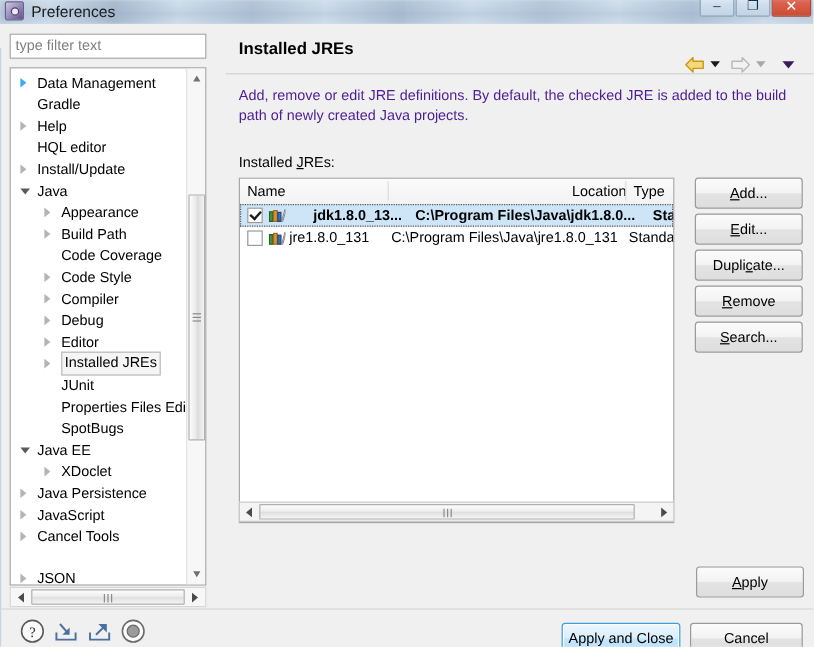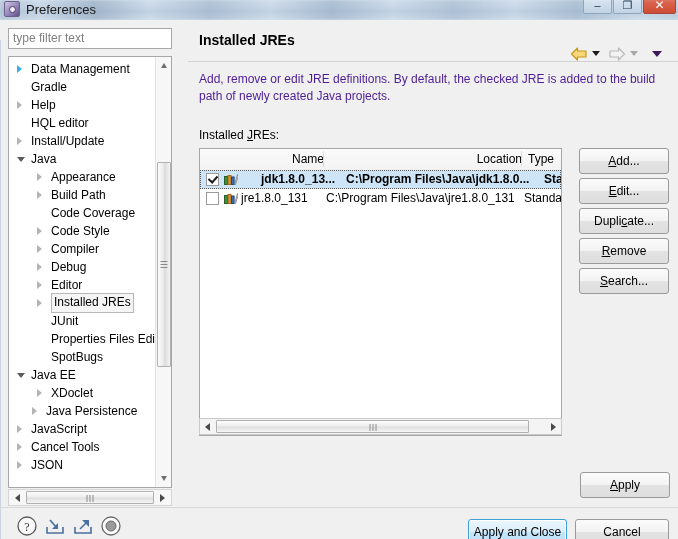--- a/index.html
+++ b/index.html
@@ -280,33 +280,33 @@
             <span class="lbl" style="left: 42px;">SpotBugs</span>
           </div>
           <div class="tnode" style="position: absolute; left: 0px; top: 309px; width: 148px;">
             <span class="arrow open" style="left: 8px;"></span>
             <span class="lbl" style="left: 22px;">Java EE</span>
           </div>
           <div class="tnode" style="position: absolute; left: 0px; top: 327px; width: 148px;">
             <span class="arrow closed" style="left: 28px;"></span>
             <span class="lbl" style="left: 42px;">XDoclet</span>
           </div>
-          <div class="tnode" style="position: absolute; left: 15px; top: 345px; width: 148px;">
+          <div class="tnode" style="position: absolute; left: 0px; top: 345px; width: 148px;">
             <span class="arrow closed" style="left: 8px;"></span>
             <span class="lbl" style="left: 22px;">Java Persistence</span>
           </div>
           <div class="tnode" style="position: absolute; left: 0px; top: 363px; width: 148px;">
             <span class="arrow closed" style="left: 8px;"></span>
             <span class="lbl" style="left: 22px;">JavaScript</span>
           </div>
           <div class="tnode" style="position: absolute; left: 0px; top: 381px; width: 148px;">
             <span class="arrow closed" style="left: 8px;"></span>
             <span class="lbl" style="left: 22px;">Cancel Tools</span>
           </div>
-          <div class="tnode" style="position: absolute; left: 0px; top: 399px; width: 148px;">
+          <div class="tnode" style="position: absolute; left: 0px; top: 416px; width: 148px;">
             <span class="arrow closed" style="left: 8px;"></span>
             <span class="lbl" style="left: 22px;">JSON</span>
           </div>
         </div>
       <div class="vsb">
         <div class="ar up">
             <i></i>
           </div>
         <div class="vthumb" style="top:105px;height:205px;">
           <div class="grip" style="top:96px;">
@@ -356,21 +356,21 @@
       <div class="hdr-rule"></div>
 
       <div class="desc">Add, remove or edit JRE definitions. By default, the checked JRE is added to the build path of newly created Java projects.</div>
 
       <div class="sublabel">
         Installed <u>J</u>REs:
       </div>
 
       <div class="tablewrap">
         <div class="thead">
-          <div class="th" style="left:0;width:124px;text-align:right;">
+          <div class="th" style="left:0;width:124px;">
             <span>Name</span>
             <span class="sep"></span>
           </div>
           <div class="th" style="left:124px;width:198px;text-align:right;">
             <span>Location</span>
             <span class="sep"></span>
           </div>
           <div class="th" style="left:322px;width:39px;">
             <span>Type</span>
           </div>

